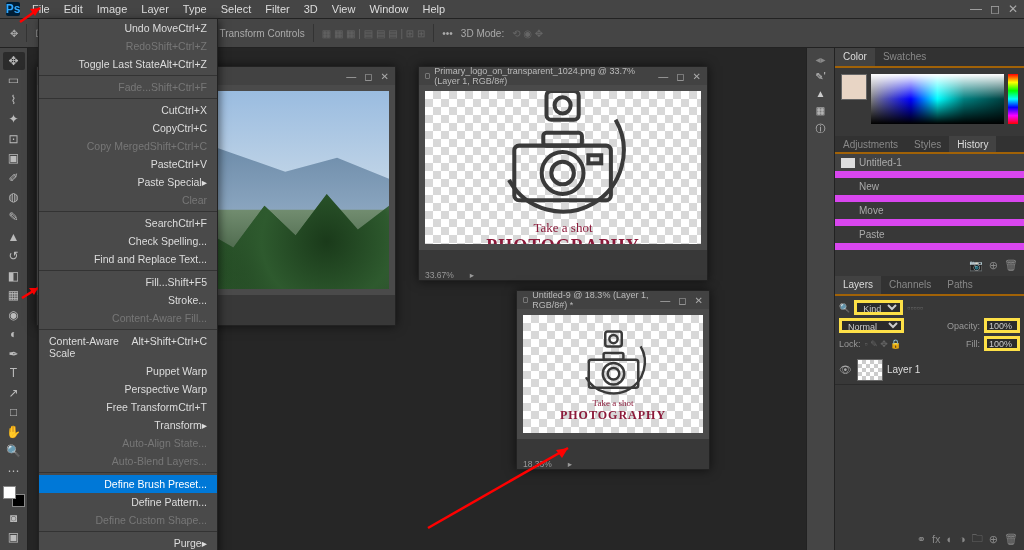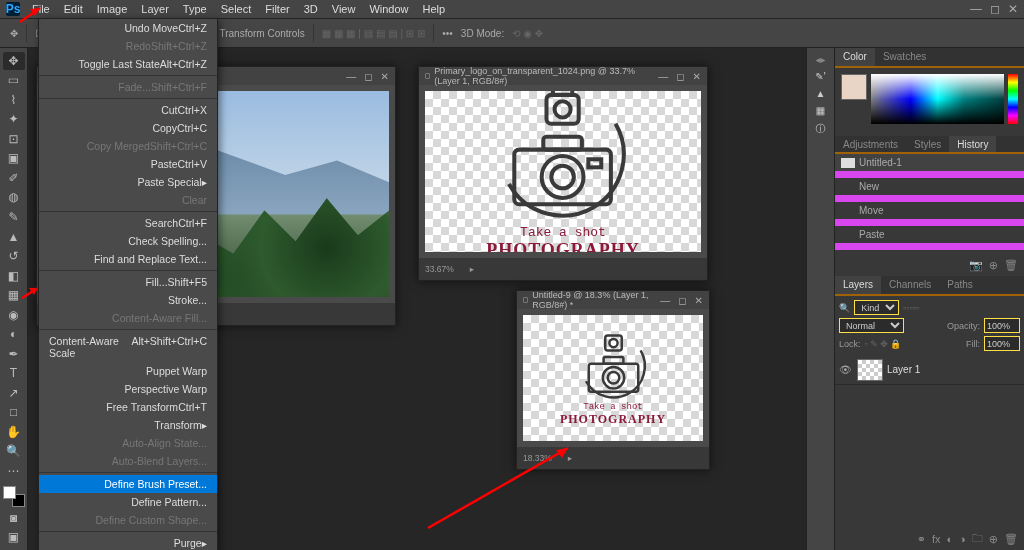--- a/index.html
+++ b/index.html
@@ -29,21 +29,21 @@
 .hue{width:10px;height:50px;background:linear-gradient(to bottom,red,#ff0,lime,cyan,blue,magenta,red)}
 .adj-panel{height:18px}
 .hist-body{height:100px;overflow:auto;background:#383838}
 .hist-item{padding:3px 6px 3px 24px;font-size:10px;color:#aaa;border-bottom:7px solid #d946ef;cursor:pointer}
 .hist-item.doc{padding-left:6px;display:flex;align-items:center;gap:4px;background:#424242}
 .hist-thumb{width:14px;height:10px;background:#ddd}
 .hist-item.active{background:#555;color:#fff}
 .layers-body{flex:1;background:#383838;display:flex;flex-direction:column}
 .layer-controls{padding:4px;font-size:9px;display:flex;flex-direction:column;gap:3px}
 .lc-row{display:flex;gap:4px;align-items:center;color:#999}
-.lc-row select,.lc-row input{background:#2b2b2b;border:1px solid #fde047;color:#ccc;font-size:9px;padding:0 2px;height:15px}
+.lc-row select,.lc-row input{background:#2b2b2b;border:3px solid #fde047;color:#ccc;font-size:9px;padding:0 2px;height:15px}
 .layer-list{flex:1}
 .layer-row{display:flex;align-items:center;height:30px;border-bottom:1px solid #2b2b2b;padding:2px 4px;gap:4px}
 .layer-eye{width:14px;color:#aaa}
 .layer-thumb{width:26px;height:22px;background:repeating-conic-gradient(#ccc 0 25%,#fff 0 50%) 0 0/8px 8px;border:1px solid #666}
 .layer-name{font-size:10px;color:#ddd}
 .layer-foot{height:22px;display:flex;justify-content:flex-end;gap:6px;padding:0 6px;align-items:center;color:#888;font-size:11px}
 
 
 .dropdown{position:absolute;top:18px;left:38px;width:180px;background:#4a4a4a;border:1px solid #222;box-shadow:2px 2px 8px rgba(0,0,0,.5);z-index:100;font-size:10.5px}
 .dd-item{padding:3px 10px;display:flex;justify-content:flex-end;color:#ddd;cursor:pointer}
@@ -52,32 +52,32 @@
 .dd-item .arr{color:inherit}
 .dd-sep{height:1px;background:#333;margin:2px 0}
 
 
 .docwin{position:absolute;background:#4a4a4a;border:1px solid #222;box-shadow:0 0 10px rgba(0,0,0,.6);display:flex;flex-direction:column}
 .doc-title{height:18px;background:#424242;display:flex;align-items:center;padding:0 6px;font-size:9px;color:#bbb}
 .doc-title .dot{width:6px;height:6px;border:1px solid #777;border-radius:1px;margin-right:4px}
 .doc-ctrl{margin-left:auto;display:flex;gap:8px;color:#aaa;font-size:10px;cursor:pointer}
 .doc-body{flex:1;margin:6px;background:#fff;overflow:hidden;position:relative}
 .doc-body.trans{background:repeating-conic-gradient(#d8d8d8 0 25%,#fff 0 50%) 0 0/16px 16px}
-.doc-status{height:22px;background:#383838;font-size:8.5px;color:#999;padding:0 6px;display:flex;align-items:center;gap:16px}
+.doc-status{height:30px;background:#383838;font-size:8.5px;color:#999;padding:0 6px;display:flex;align-items:flex-end;gap:16px}
 
 
 .landscape-sky{position:absolute;inset:0;background:linear-gradient(#9abce0,#c8d9e8 55%,#7a9578 55%,#2e4a2e)}
 .landscape-mt{position:absolute;bottom:40%;left:0;right:0;height:35%;background:linear-gradient(#6b8aa8,#8aa5bf);clip-path:polygon(0 100%,0 40%,15% 20%,30% 50%,50% 10%,70% 45%,85% 25%,100% 55%,100% 100%)}
 .landscape-trees{position:absolute;bottom:0;right:0;width:60%;height:60%;background:radial-gradient(circle at 70% 60%,#1a3a1a,#2e5a2e 40%,transparent 70%),radial-gradient(circle at 40% 80%,#1a3a1a,#2e5a2e 40%,transparent 70%);clip-path:polygon(0 100%,10% 50%,25% 65%,40% 30%,55% 55%,70% 20%,85% 50%,100% 30%,100% 100%)}
 
 
 .logo-wrap{position:absolute;inset:0;display:flex;flex-direction:column;align-items:center;justify-content:center}
 .camera{position:relative;width:70%}
 .cam-svg{width:100%;height:auto}
-.logo-t1{color:#8b1a3a;font-family:Liberation Mono, monospace;font-size:13px;margin-top:-4px}
+.logo-t1{color:#8b1a3a;font-family:Liberation Serif, serif;font-size:13px;margin-top:-4px}
 .logo-t2{color:#8b1a3a;font-family:Liberation Serif, serif;font-weight:bold;letter-spacing:1px;font-size:18px}
 .small .logo-t1{font-size:9px}.small .logo-t2{font-size:12px}
 
 
 .arrow{position:absolute;pointer-events:none}
 .arrow svg{overflow:visible}
 
 .win-ctrl{position:absolute;top:2px;right:6px;display:flex;gap:8px;color:#aaa;font-size:12px}
 </style>
 </head>

